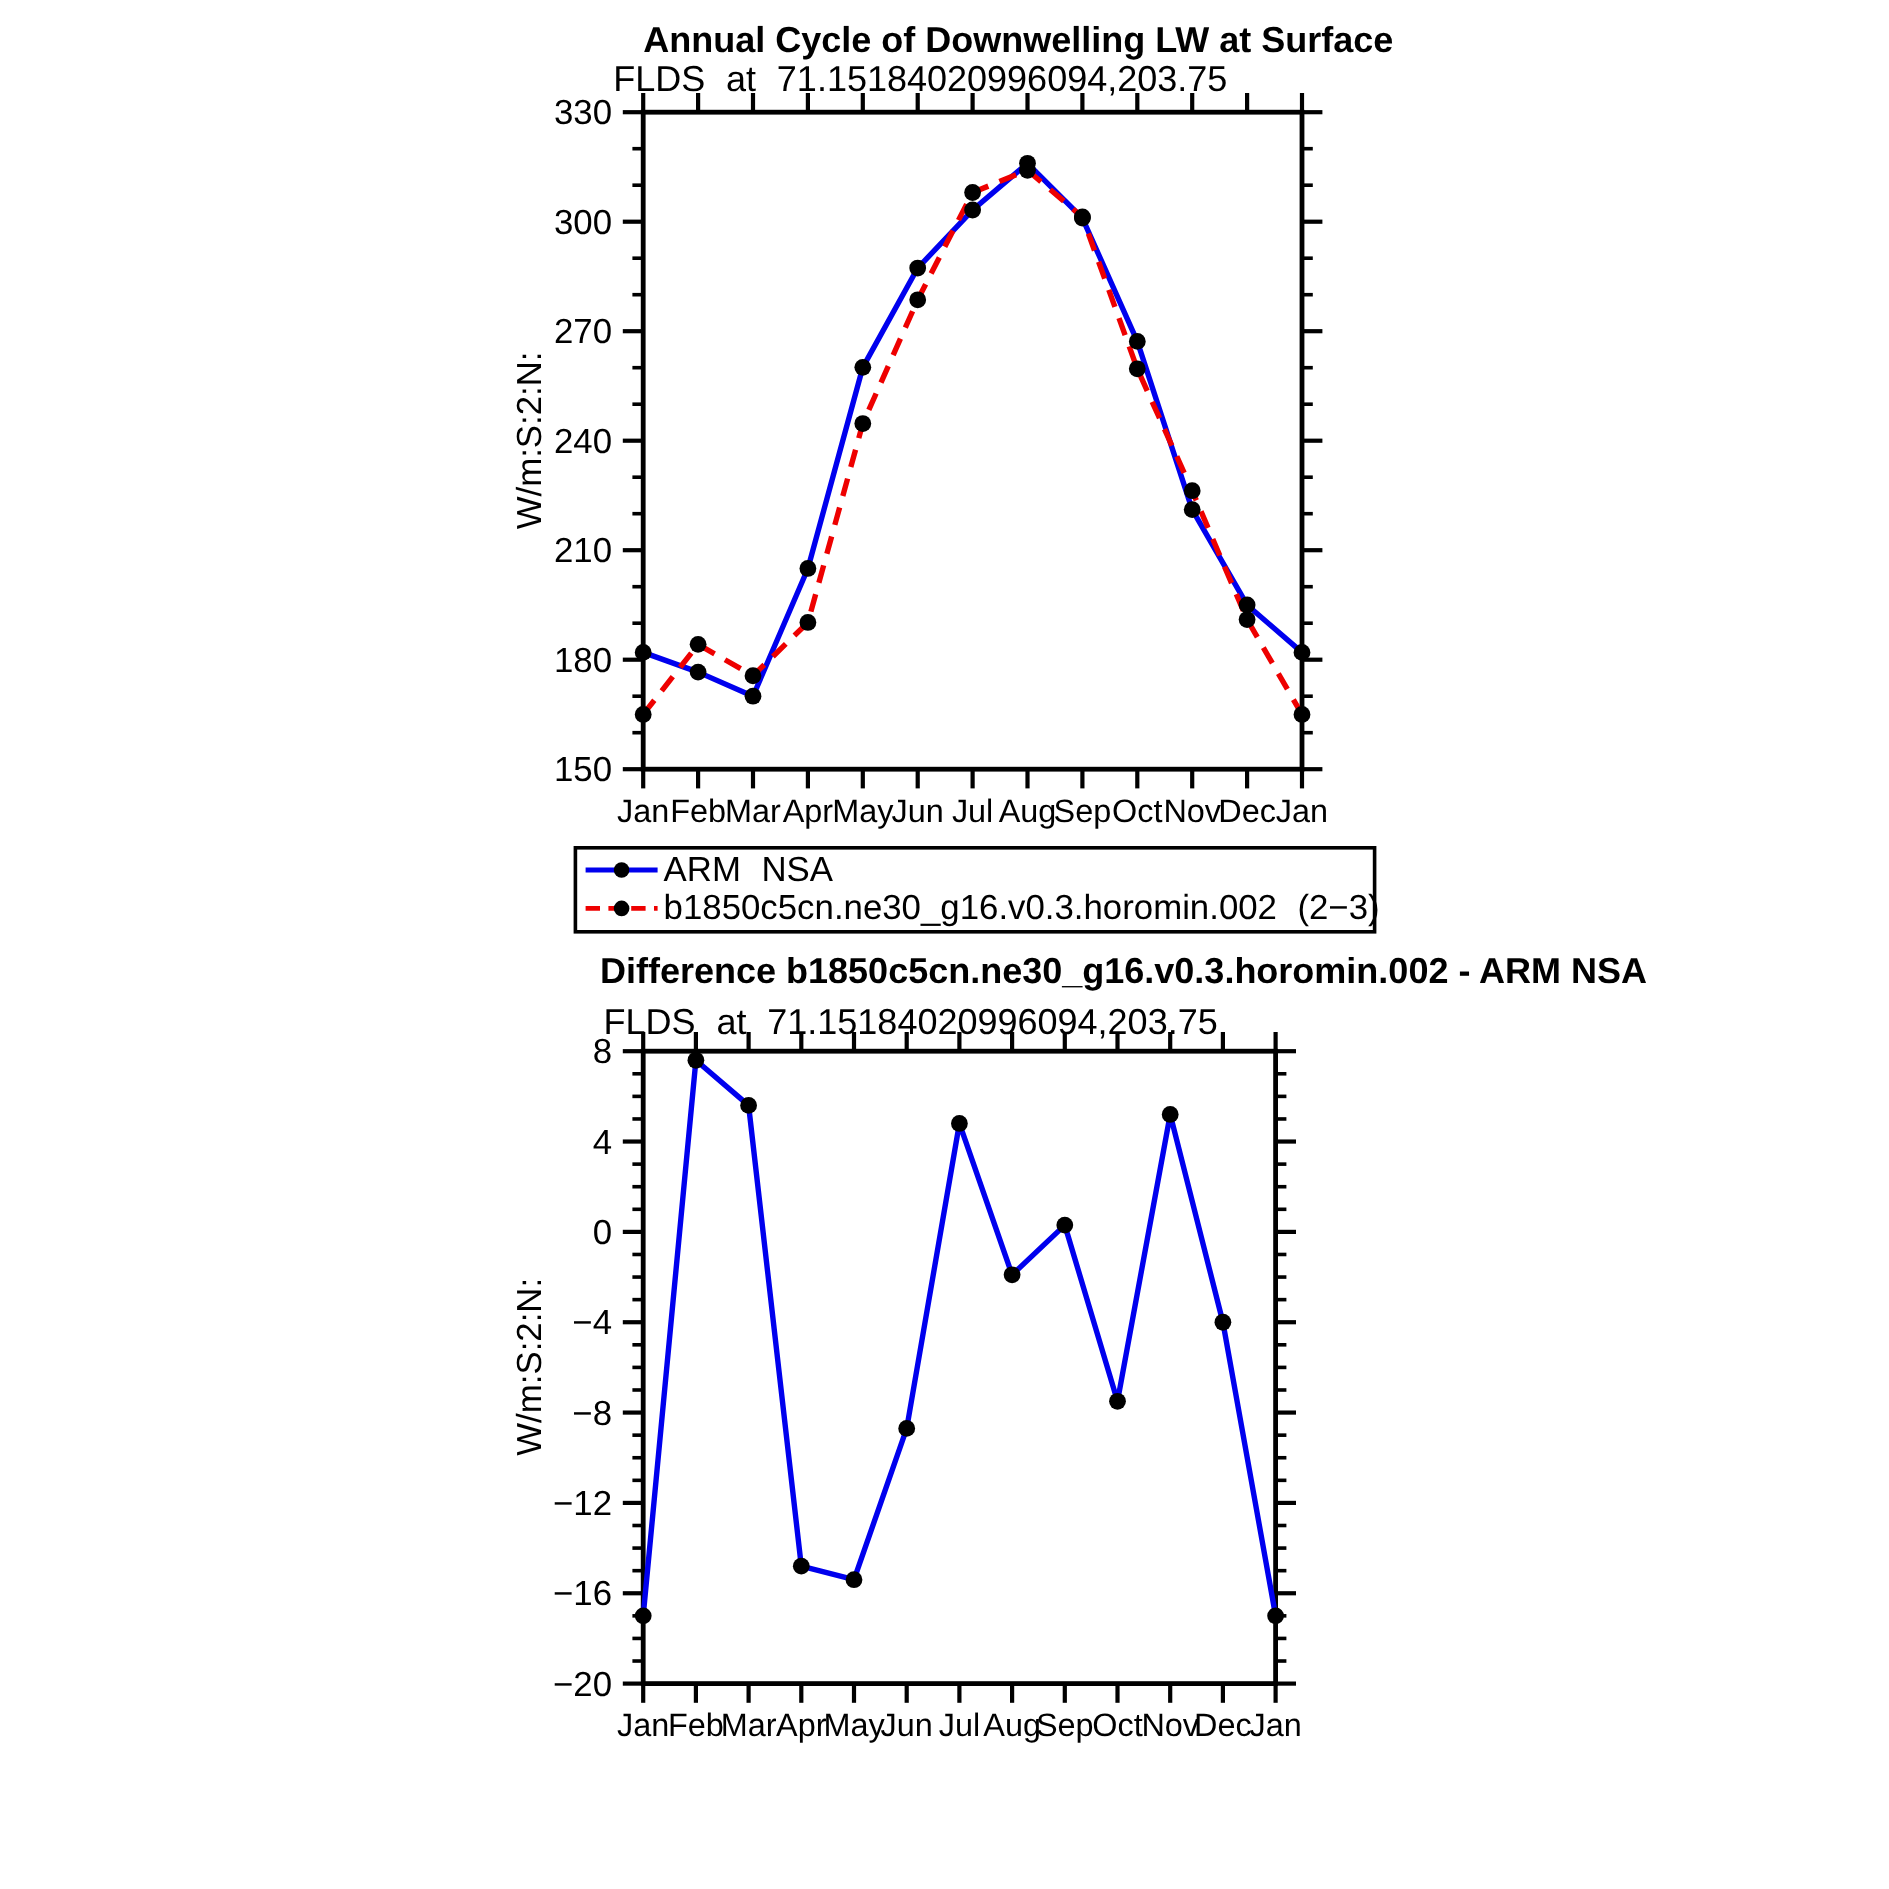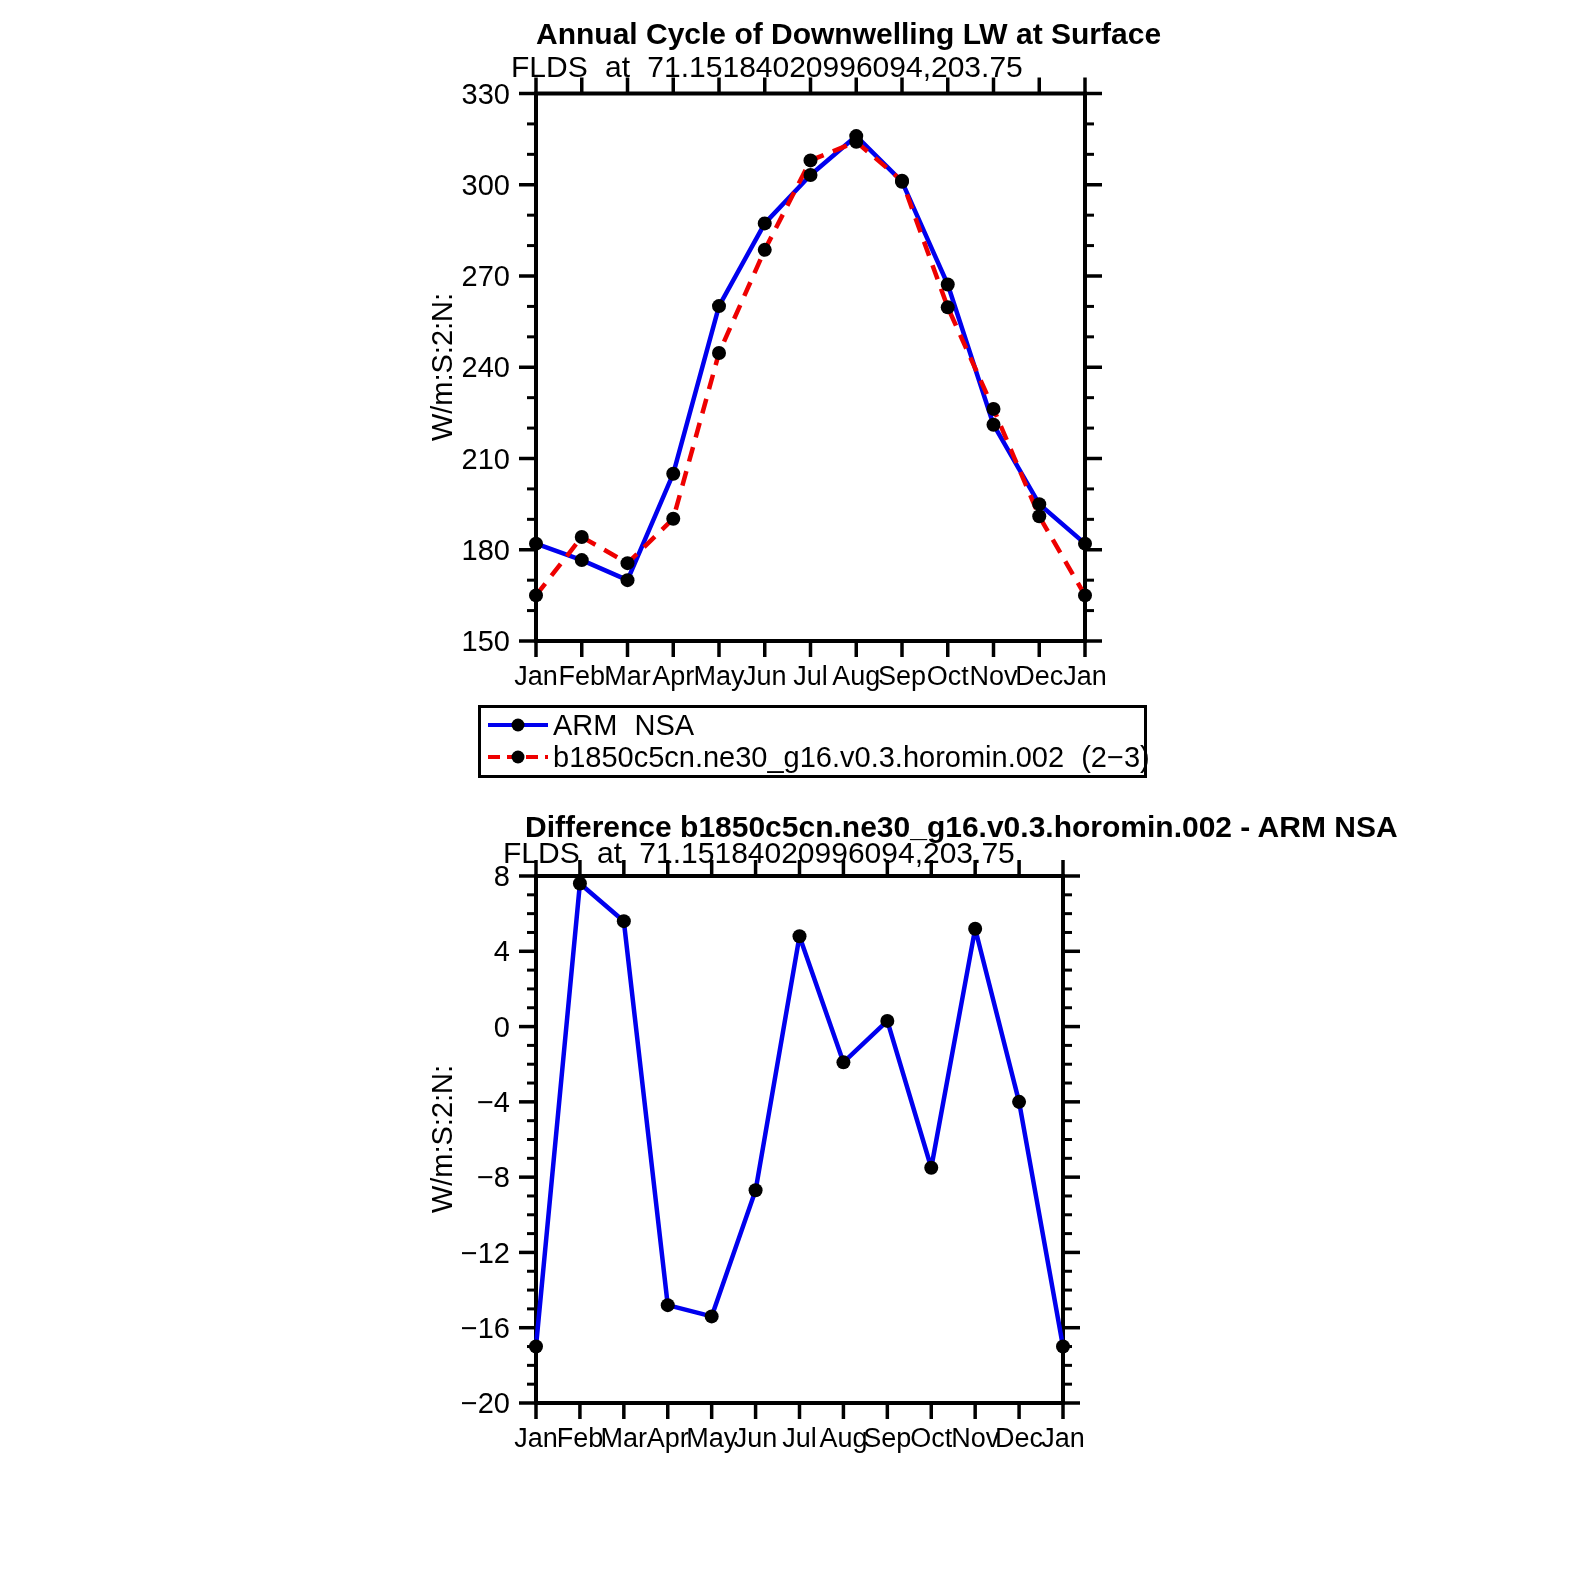--- a/index.html
+++ b/index.html
@@ -5,21 +5,21 @@
   html,body{margin:0;padding:0;background:#ffffff;}
   .page{position:relative;width:1574px;height:1574px;background:#ffffff;
         font-family:"Liberation Sans",sans-serif;color:#000;overflow:hidden;}
   #plot{position:absolute;left:0;top:0;}
   .title{position:absolute;text-align:center;white-space:nowrap;
          font-weight:bold;font-size:30px;line-height:34px;}
   .subtitle{position:absolute;text-align:left;white-space:nowrap;
             font-weight:400;font-size:30px;line-height:32px;word-spacing:9px;}
   #t1{left:536px;top:17px;width:549px;}
   #s1{left:511px;top:51px;width:549px;}
-  #t2{left:525px;top:793px;width:549px;margin-top:17px;}
+  #t2{left:500px;top:793px;width:549px;}
   #s2{left:503px;top:837px;width:549px;}
   .ylab{position:absolute;white-space:nowrap;font-size:29px;
         transform:translate(-50%,-50%) rotate(-90deg);}
   #yl1{left:442px;top:367px;}
   #yl2{left:442px;top:1139px;}
   .legend{position:absolute;left:478px;top:705px;width:663px;height:67px;
           border:3px solid #000;background:#fff;padding:0;}
   .lrow{position:absolute;left:4px;height:32px;display:flex;align-items:center;}
   .lrow.r0{top:1px;}
   .lrow.r1{top:33px;}

